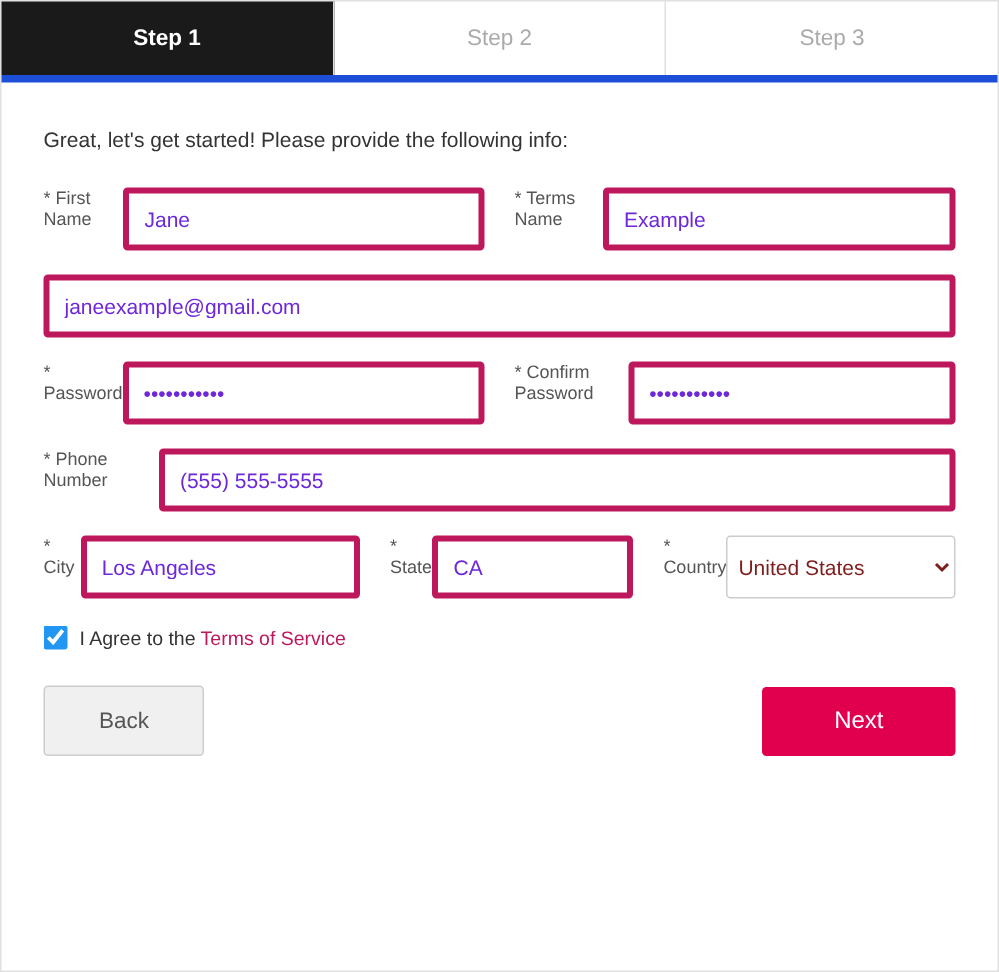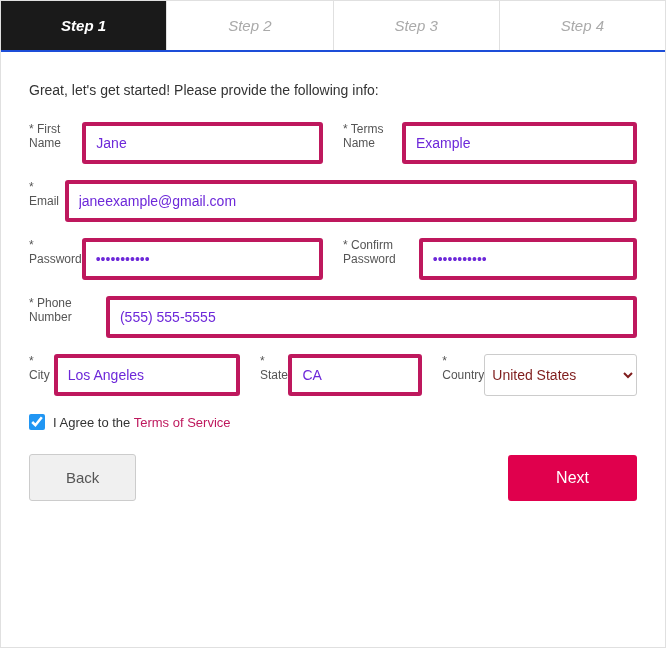--- a/index.html
+++ b/index.html
@@ -19,22 +19,21 @@
 
     .wizard-container {
       width: 666px;
       min-height: 648px;
       background: #ffffff;
       border: 1px solid #e0e0e0;
     }
 
     .steps-header {
       display: flex;
-      border-bottom: 2px solid #1d4ed8;
-      font-style: italic;
+      border-bottom: 5px solid #1d4ed8;
     }
 
     .step-tab {
       flex: 1;
       padding: 16px 0;
       text-align: center;
       font-size: 15px;
       color: #aaaaaa;
       cursor: pointer;
       border-right: 1px solid #e0e0e0;
@@ -169,40 +168,38 @@
   </style>
 </head>
 <body>
 
 <div class="wizard-container">
 
   <div class="steps-header">
     <div class="step-tab active">Step 1</div>
     <div class="step-tab">Step 2</div>
     <div class="step-tab">Step 3</div>
-    <div class="step-tab">Step 4</div>
   </div>
 
   <div class="form-body">
     <p class="intro-text">Great, let's get started! Please provide the following info:</p>
 
     <div class="form-row">
       <div class="form-group">
         <label class="field-label">* First Name</label>
         <input class="form-input" type="text" value="Jane" style="">
       </div>
       <div class="form-group">
         <label class="field-label">* Terms Name</label>
         <input class="form-input" type="text" value="Example" style="">
       </div>
     </div>
 
     <div class="form-row">
       <div class="form-group" style="flex: none; width: 100%;">
-        <label class="field-label">* Email</label>
         <input class="form-input" type="email" value="janeexample@gmail.com" style="">
       </div>
     </div>
 
     <div class="form-row">
       <div class="form-group">
         <label class="field-label">* Password</label>
         <input class="form-input" type="password" value="password123" style="">
       </div>
       <div class="form-group">

